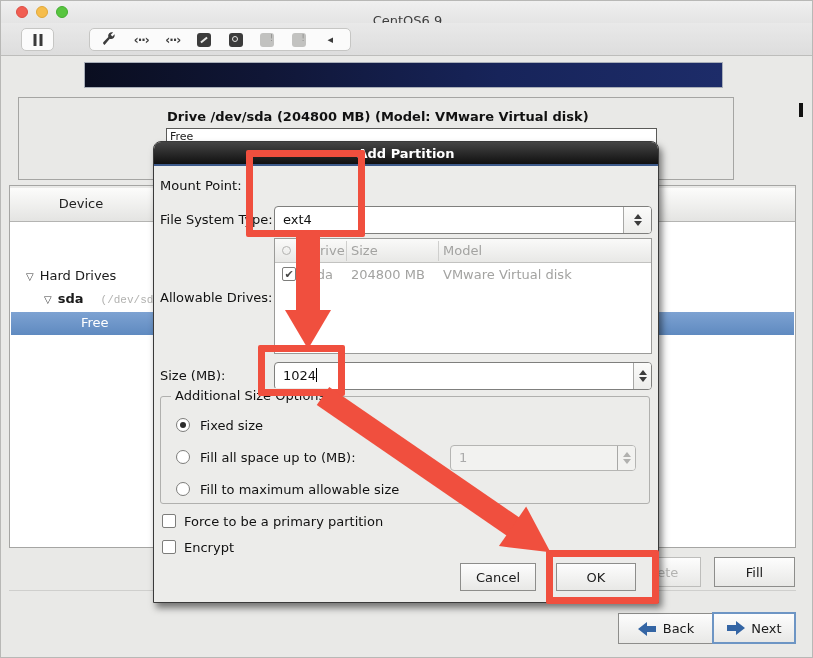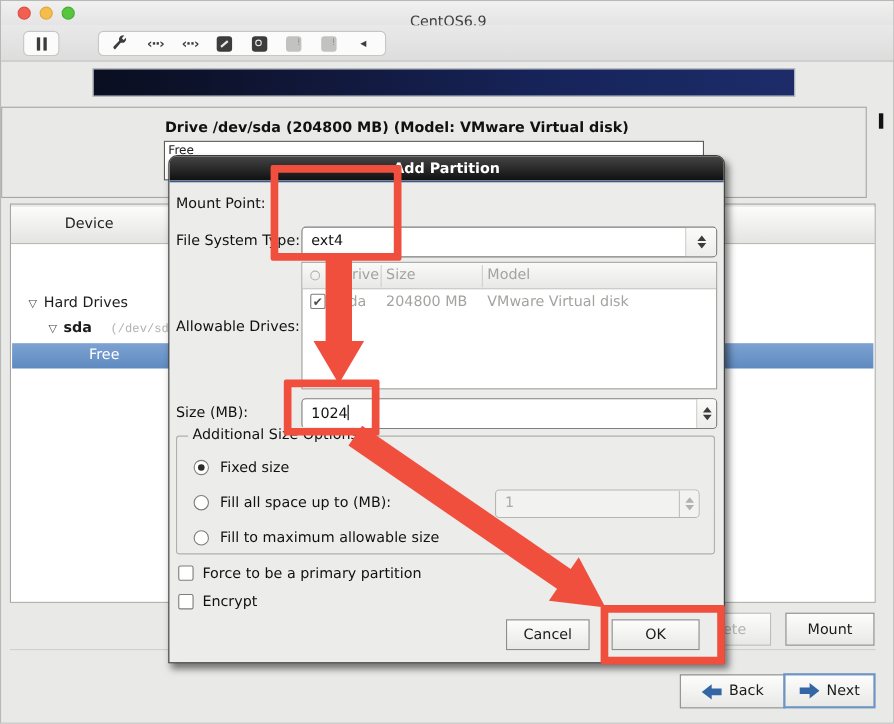--- a/index.html
+++ b/index.html
@@ -37,21 +37,21 @@
     left:3px; top:6px; transform:rotate(-40deg); }
   .mini-sq .bang { position:absolute; right:1px; top:1px; font-size:8px; color:#8e8e8c; }
 
   
   .banner { position:absolute; left:83px; top:61px; width:639px; height:26px;
     border:1px solid #a9afb9;
     background:linear-gradient(90deg,#0a0e20 0%,#101636 28%,#17245a 65%,#1d2c69 100%); }
 
   
   .panel { position:absolute; background:#e9e9e7; border:1px solid #a5a5a3; }
-  .panel-top { left:0; top:96px; width:787px; height:83px; }
+  .panel-top { left:17px; top:96px; width:716px; height:83px; }
   .drive-title { position:absolute; left:148px; top:11px; font-size:13px; font-weight:bold; color:#111; }
   .drive-bar { position:absolute; left:147px; top:30px; width:491px; height:36px;
     background:#ffffff; border:1px solid #5a5a58; font-size:11px; color:#222; padding:1px 3px; }
 
   
   .panel-table { left:8px; top:184px; width:787px; height:363px; }
   .tbl-header { position:absolute; left:0; top:2px; width:785px; height:34px;
     background:linear-gradient(#fcfcfb,#e4e4e2); border-bottom:1px solid #b4b4b2; }
   .device-hdr { position:absolute; left:0; top:8px; width:142px; text-align:center;
     font-size:13px; color:#222; }
@@ -224,21 +224,21 @@
       </div>
       <div class="row-free-sel">
         <span>Free</span>
       </div>
     </div>
   </div>
 
   <div class="footer-sep"></div>
 
   <div class="btn disabled btn-delete">Delete</div>
-  <div class="btn btn-reset">Mount</div>
+  <div class="btn btn-reset">Fill</div>
   <div class="btn btn-back">
     <svg class="nav-arrow" viewBox="0 0 19 16">
         <path fill="#3465a4" d="M0 8 L9 1 L9 5 L18 5 L18 11 L9 11 L9 15 Z"></path>
       </svg>
     <span>Back</span>
   </div>
   <div class="btn btn-next">
     <svg class="nav-arrow" viewBox="0 0 19 16">
         <path fill="#3465a4" d="M19 8 L10 1 L10 5 L1 5 L1 11 L10 11 L10 15 Z"></path>
       </svg>

